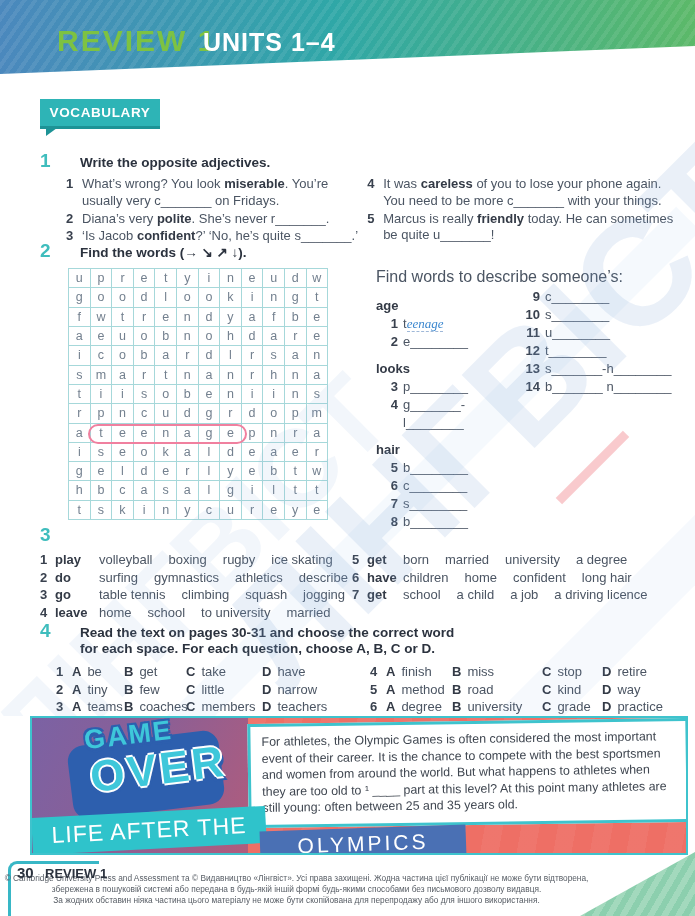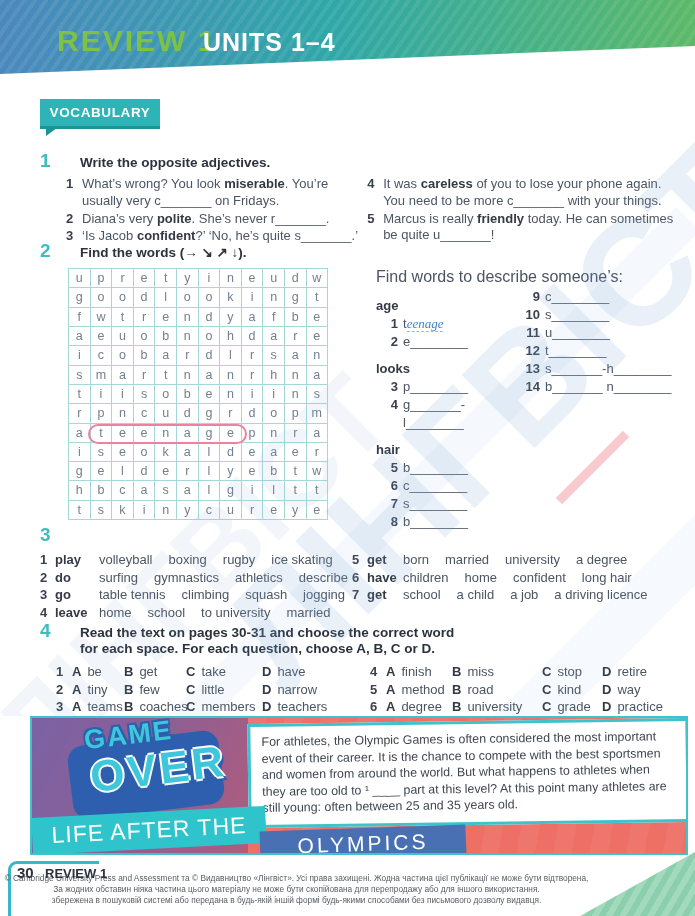--- a/index.html
+++ b/index.html
@@ -561,16 +561,16 @@
   <div class="olympics-strip">
     <span>OLYMPICS</span>
   </div>
 </div>
 
 <div class="abs corner-bracket"></div>
 <div class="abs page-number">30</div>
 <div class="abs page-label">REVIEW 1</div>
 <div class="abs copyright" id="copyright">
     <div>© Cambridge University Press and Assessment та © Видавництво «Лінгвіст». Усі права захищені. Жодна частина цієї публікації не може бути відтворена,</div>
+    <div>збережена в пошуковій системі або передана в будь-якій іншій формі будь-якими способами без письмового дозволу видавця.</div>
     <div>За жодних обставин ніяка частина цього матеріалу не може бути скопійована для перепродажу або для іншого використання.</div>
-    <div>збережена в пошуковій системі або передана в будь-якій іншій формі будь-якими способами без письмового дозволу видавця.</div>
   </div>
 <div class="abs green-triangle"></div>
 
 </body></html>

